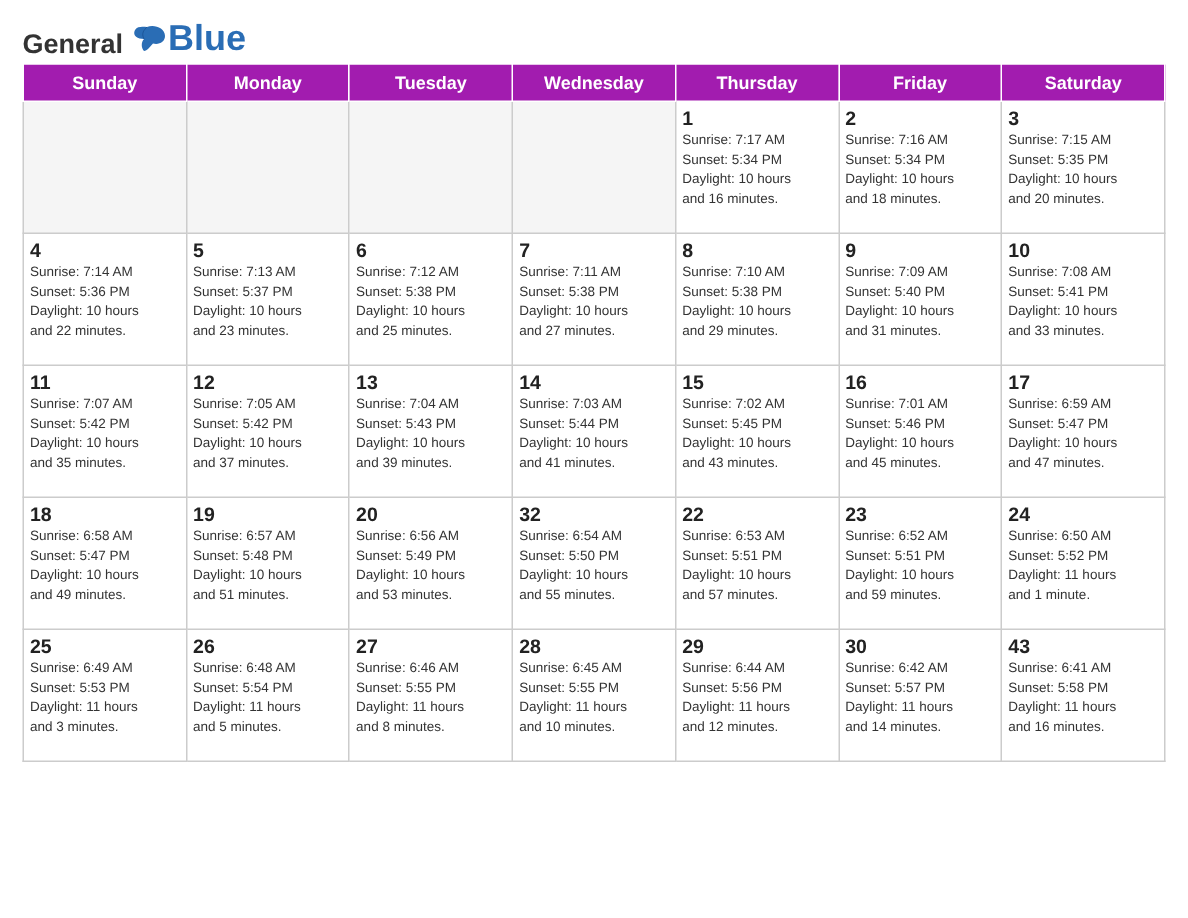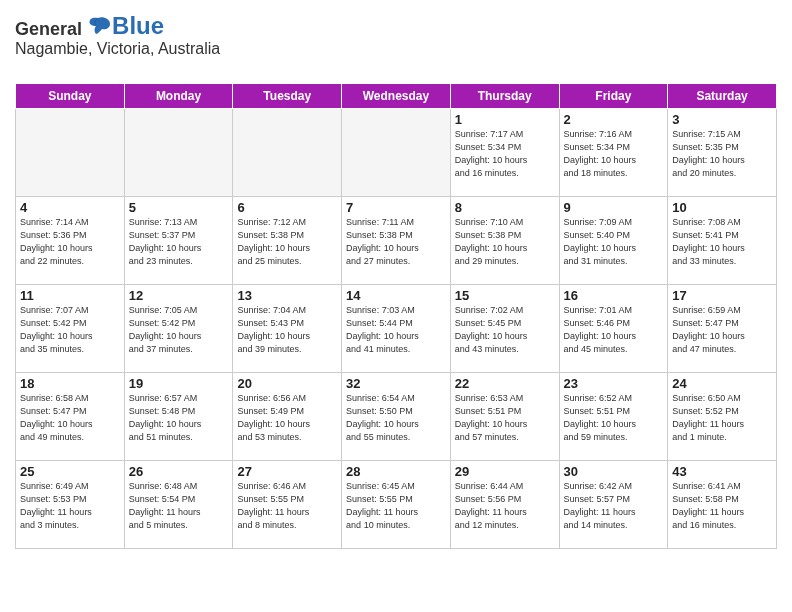--- a/index.html
+++ b/index.html
@@ -12,23 +12,22 @@
     }
     .page {
       width: 792px;
       min-height: 612px;
       background: #fff;
       padding: 10px 15px 10px 15px;
     }
     .header-row {
       display: flex;
       justify-content: space-between;
-      align-items: flex-start;
-      margin-bottom: 25px;
-      flex-direction: column;
+      align-items: center;
+      margin-bottom: 4px;
     }
     .logo {
       display: flex;
       flex-direction: column;
       align-items: flex-start;
       padding-top: 4px;
     }
     .logo-text {
       display: flex;
       align-items: flex-end;
@@ -111,21 +110,20 @@
         <span class="logo-general">General</span>
         <svg class="logo-icon" viewBox="0 0 28 20">
           <path d="M14 2 C18 0 26 2 26 8 C26 12 22 14 18 13 C16 15 14 18 12 18 C10 16 10 12 12 10 C8 10 4 8 6 4 C8 1 12 2 14 2 Z" fill="#2a6db5"></path>
           <path d="M14 2 C12 4 10 6 12 10" fill="none" stroke="#1a4d8f" stroke-width="0.5"></path>
         </svg>
         <br>
         <span class="logo-blue">Blue</span>
       </div>
     </div>
     <div class="title-section">
-      <div class="location-title">Nagambie, Victoria, Australia</div>
     </div>
   </div>
 
   <table class="calendar-table">
     <thead>
       <tr>
       <th>Sunday</th>
           <th>Monday</th>
           <th>Tuesday</th>
           <th>Wednesday</th>

